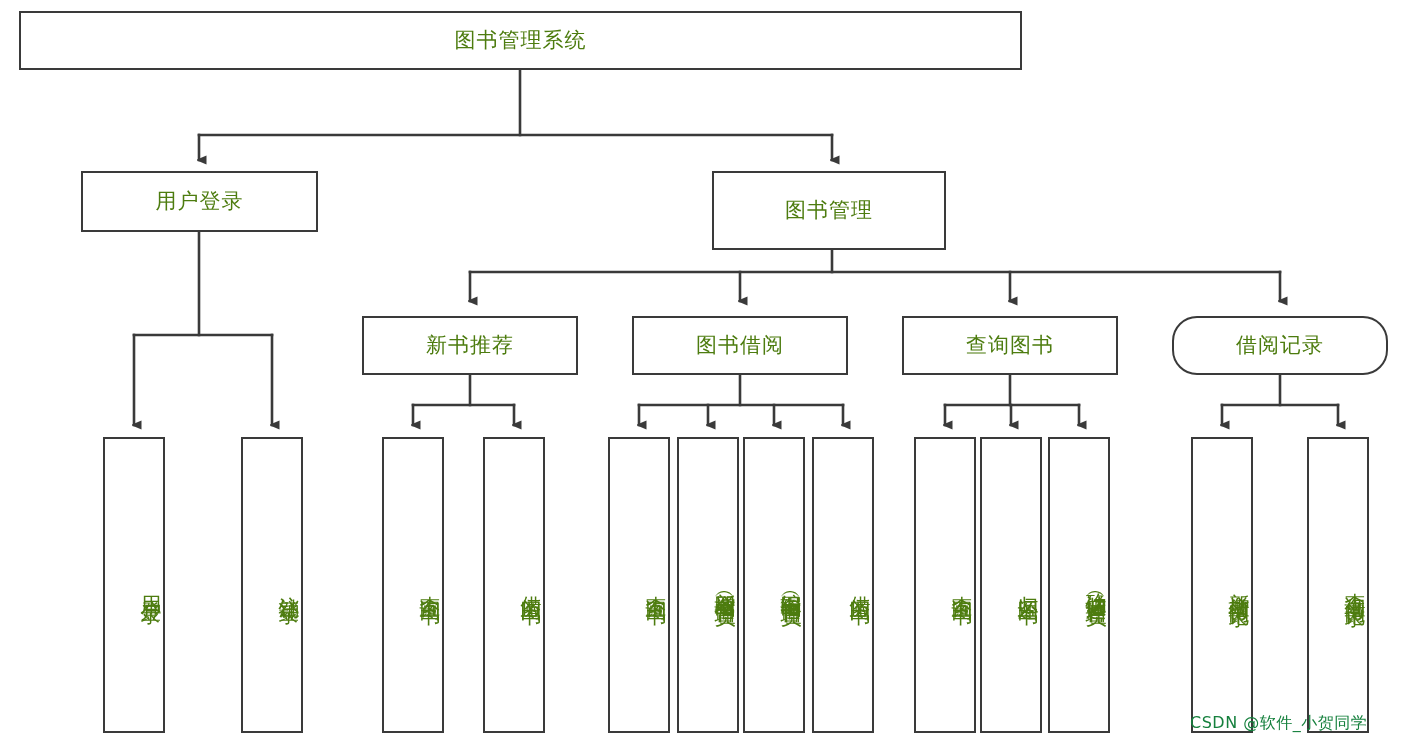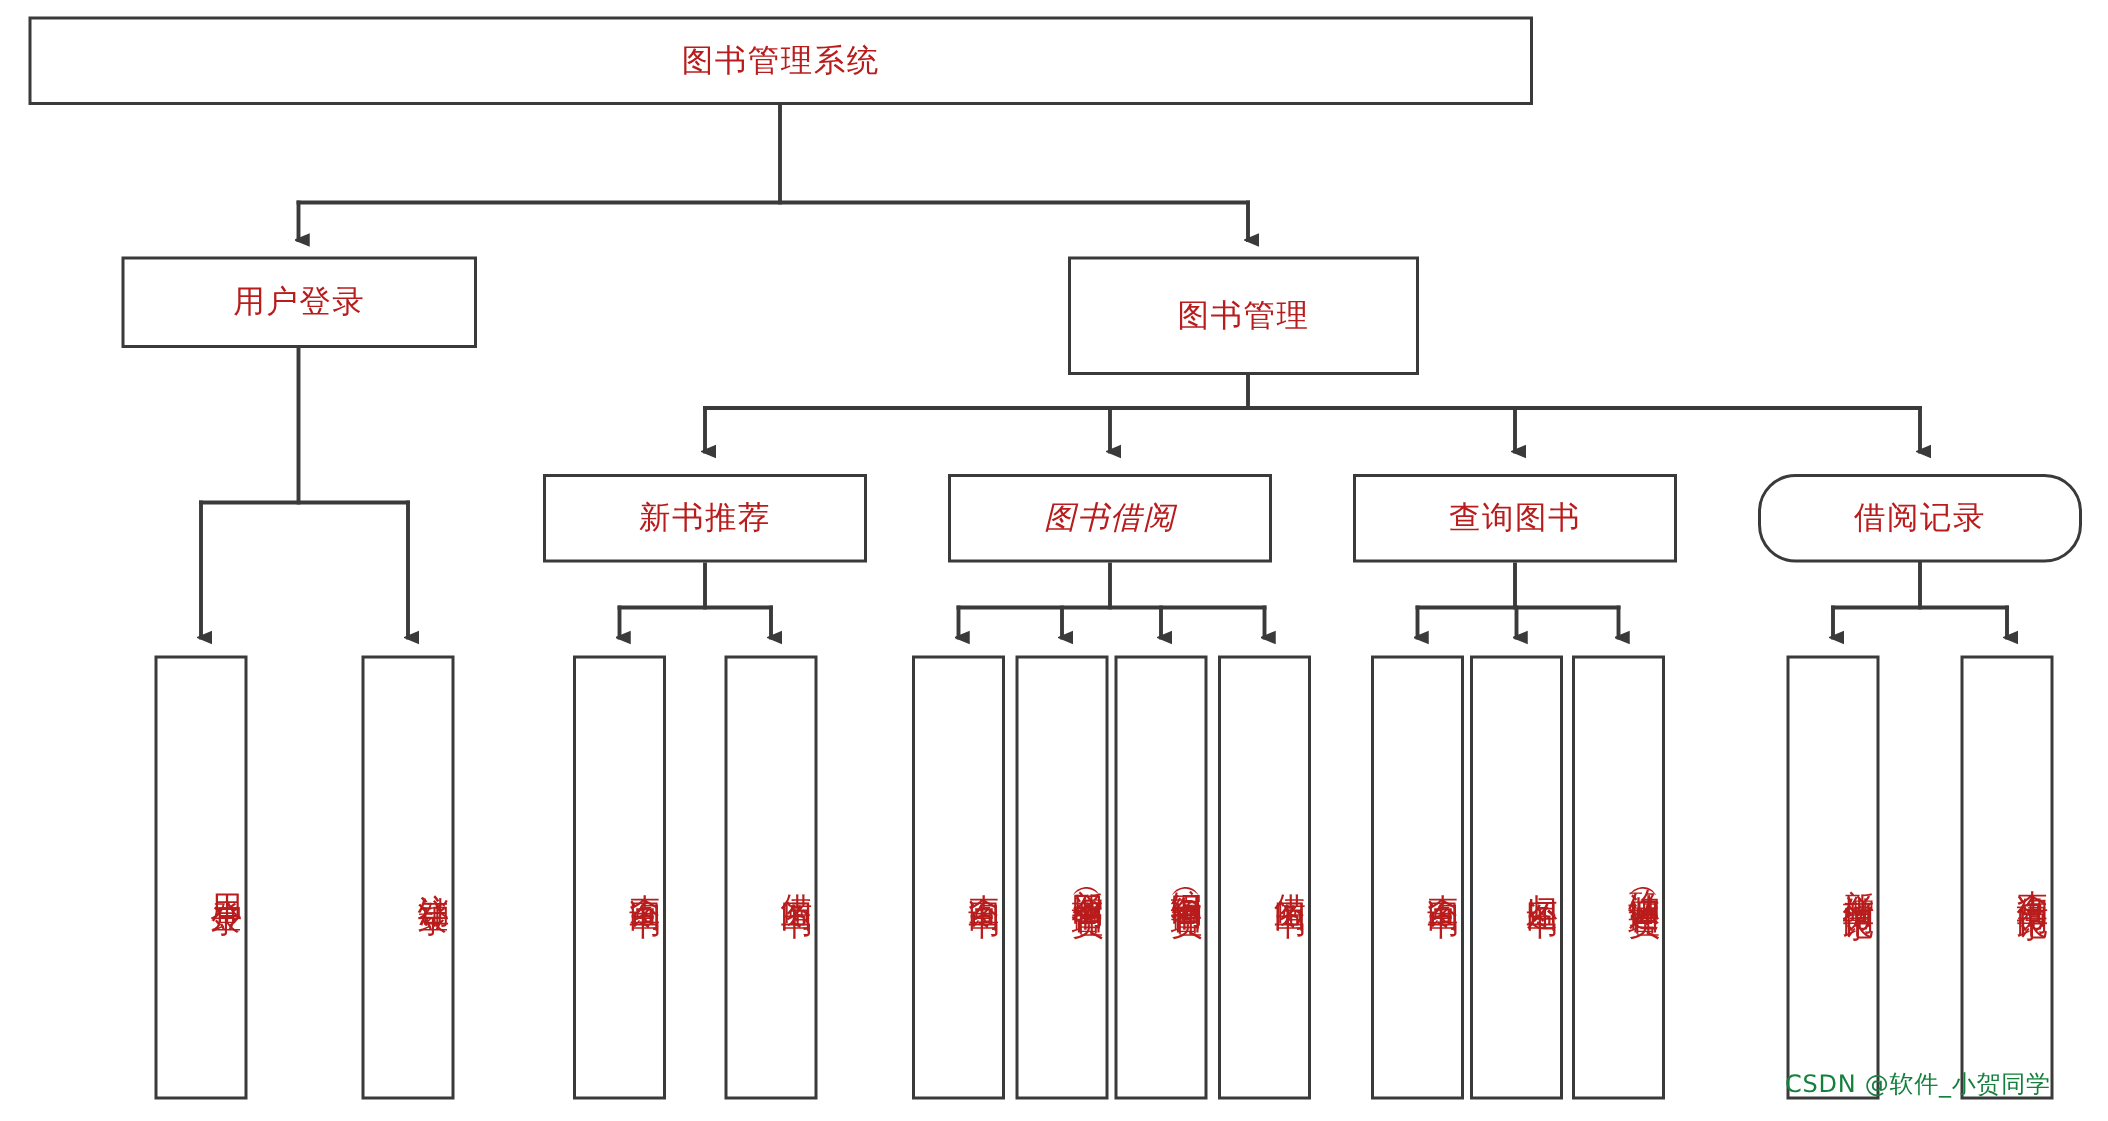--- a/index.html
+++ b/index.html
@@ -27,21 +27,21 @@
     pointer-events: none;
   }
   .node {
     position: absolute;
     box-sizing: border-box;
     border: 2.5px solid #3a3a3a;
     background: #ffffff;
     display: flex;
     align-items: center;
     justify-content: center;
-    color: #b91c1c;
+    color: #4d7c0f;
     overflow: hidden;
   }
   .node-h {
     font-size: 21px;
     letter-spacing: 1px;
     line-height: 1.1;
   }
   .node-v {
     writing-mode: vertical-rl;
     text-orientation: upright;
@@ -129,21 +129,21 @@
   <div class="node node-h" style="left:81px; top:171px; width:237px; height:61px;">
     <span>用户登录</span>
   </div>
   <div class="node node-h" style="left:712px; top:171px; width:234px; height:79px;">
     <span>图书管理</span>
   </div>
 
   <div class="node node-h" style="left:362px; top:316px; width:216px; height:59px;">
     <span>新书推荐</span>
   </div>
-  <div class="node node-h" style="left:632px; top:316px; width:216px; height:59px;font-style:italic;">
+  <div class="node node-h" style="left:632px; top:316px; width:216px; height:59px;">
     <span>图书借阅</span>
   </div>
   <div class="node node-h" style="left:902px; top:316px; width:216px; height:59px;">
     <span>查询图书</span>
   </div>
   <div class="node node-h" style="left:1172px; top:316px; width:216px; height:59px;border-radius:25px;">
     <span>借阅记录</span>
   </div>
 
   <div class="node node-v" style="left:103px; top:437px; width:62px; height:296px;">

